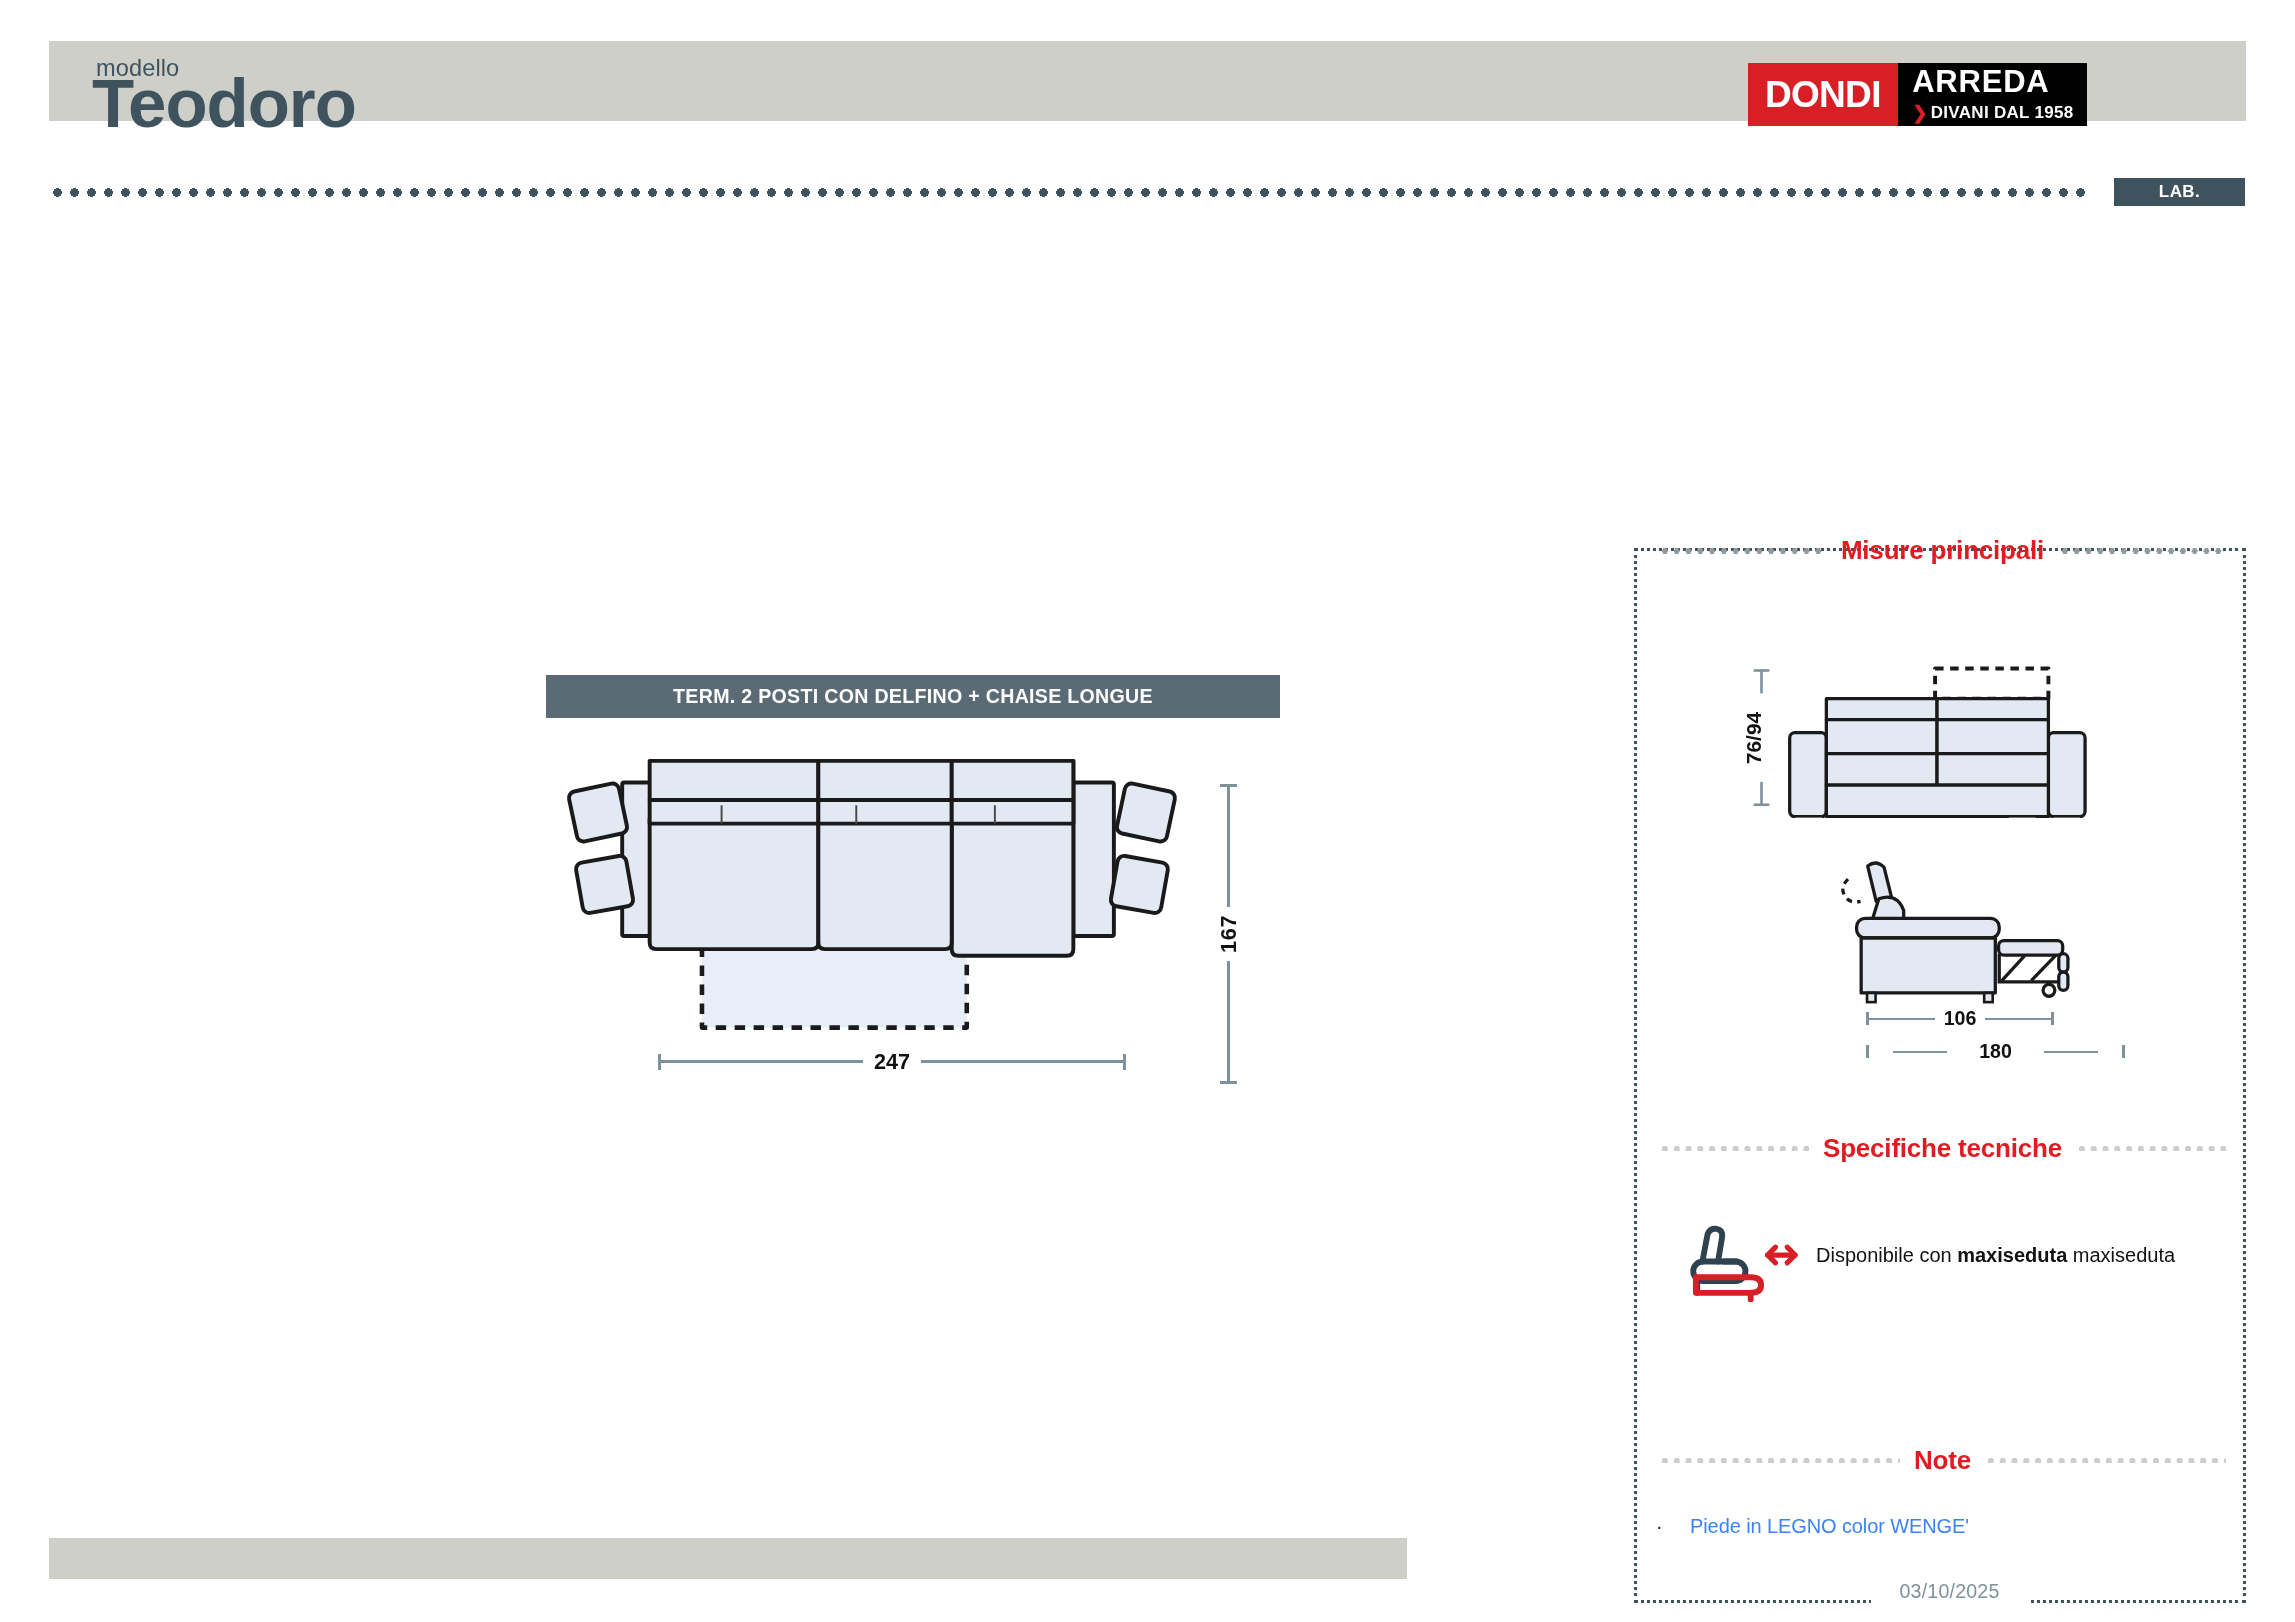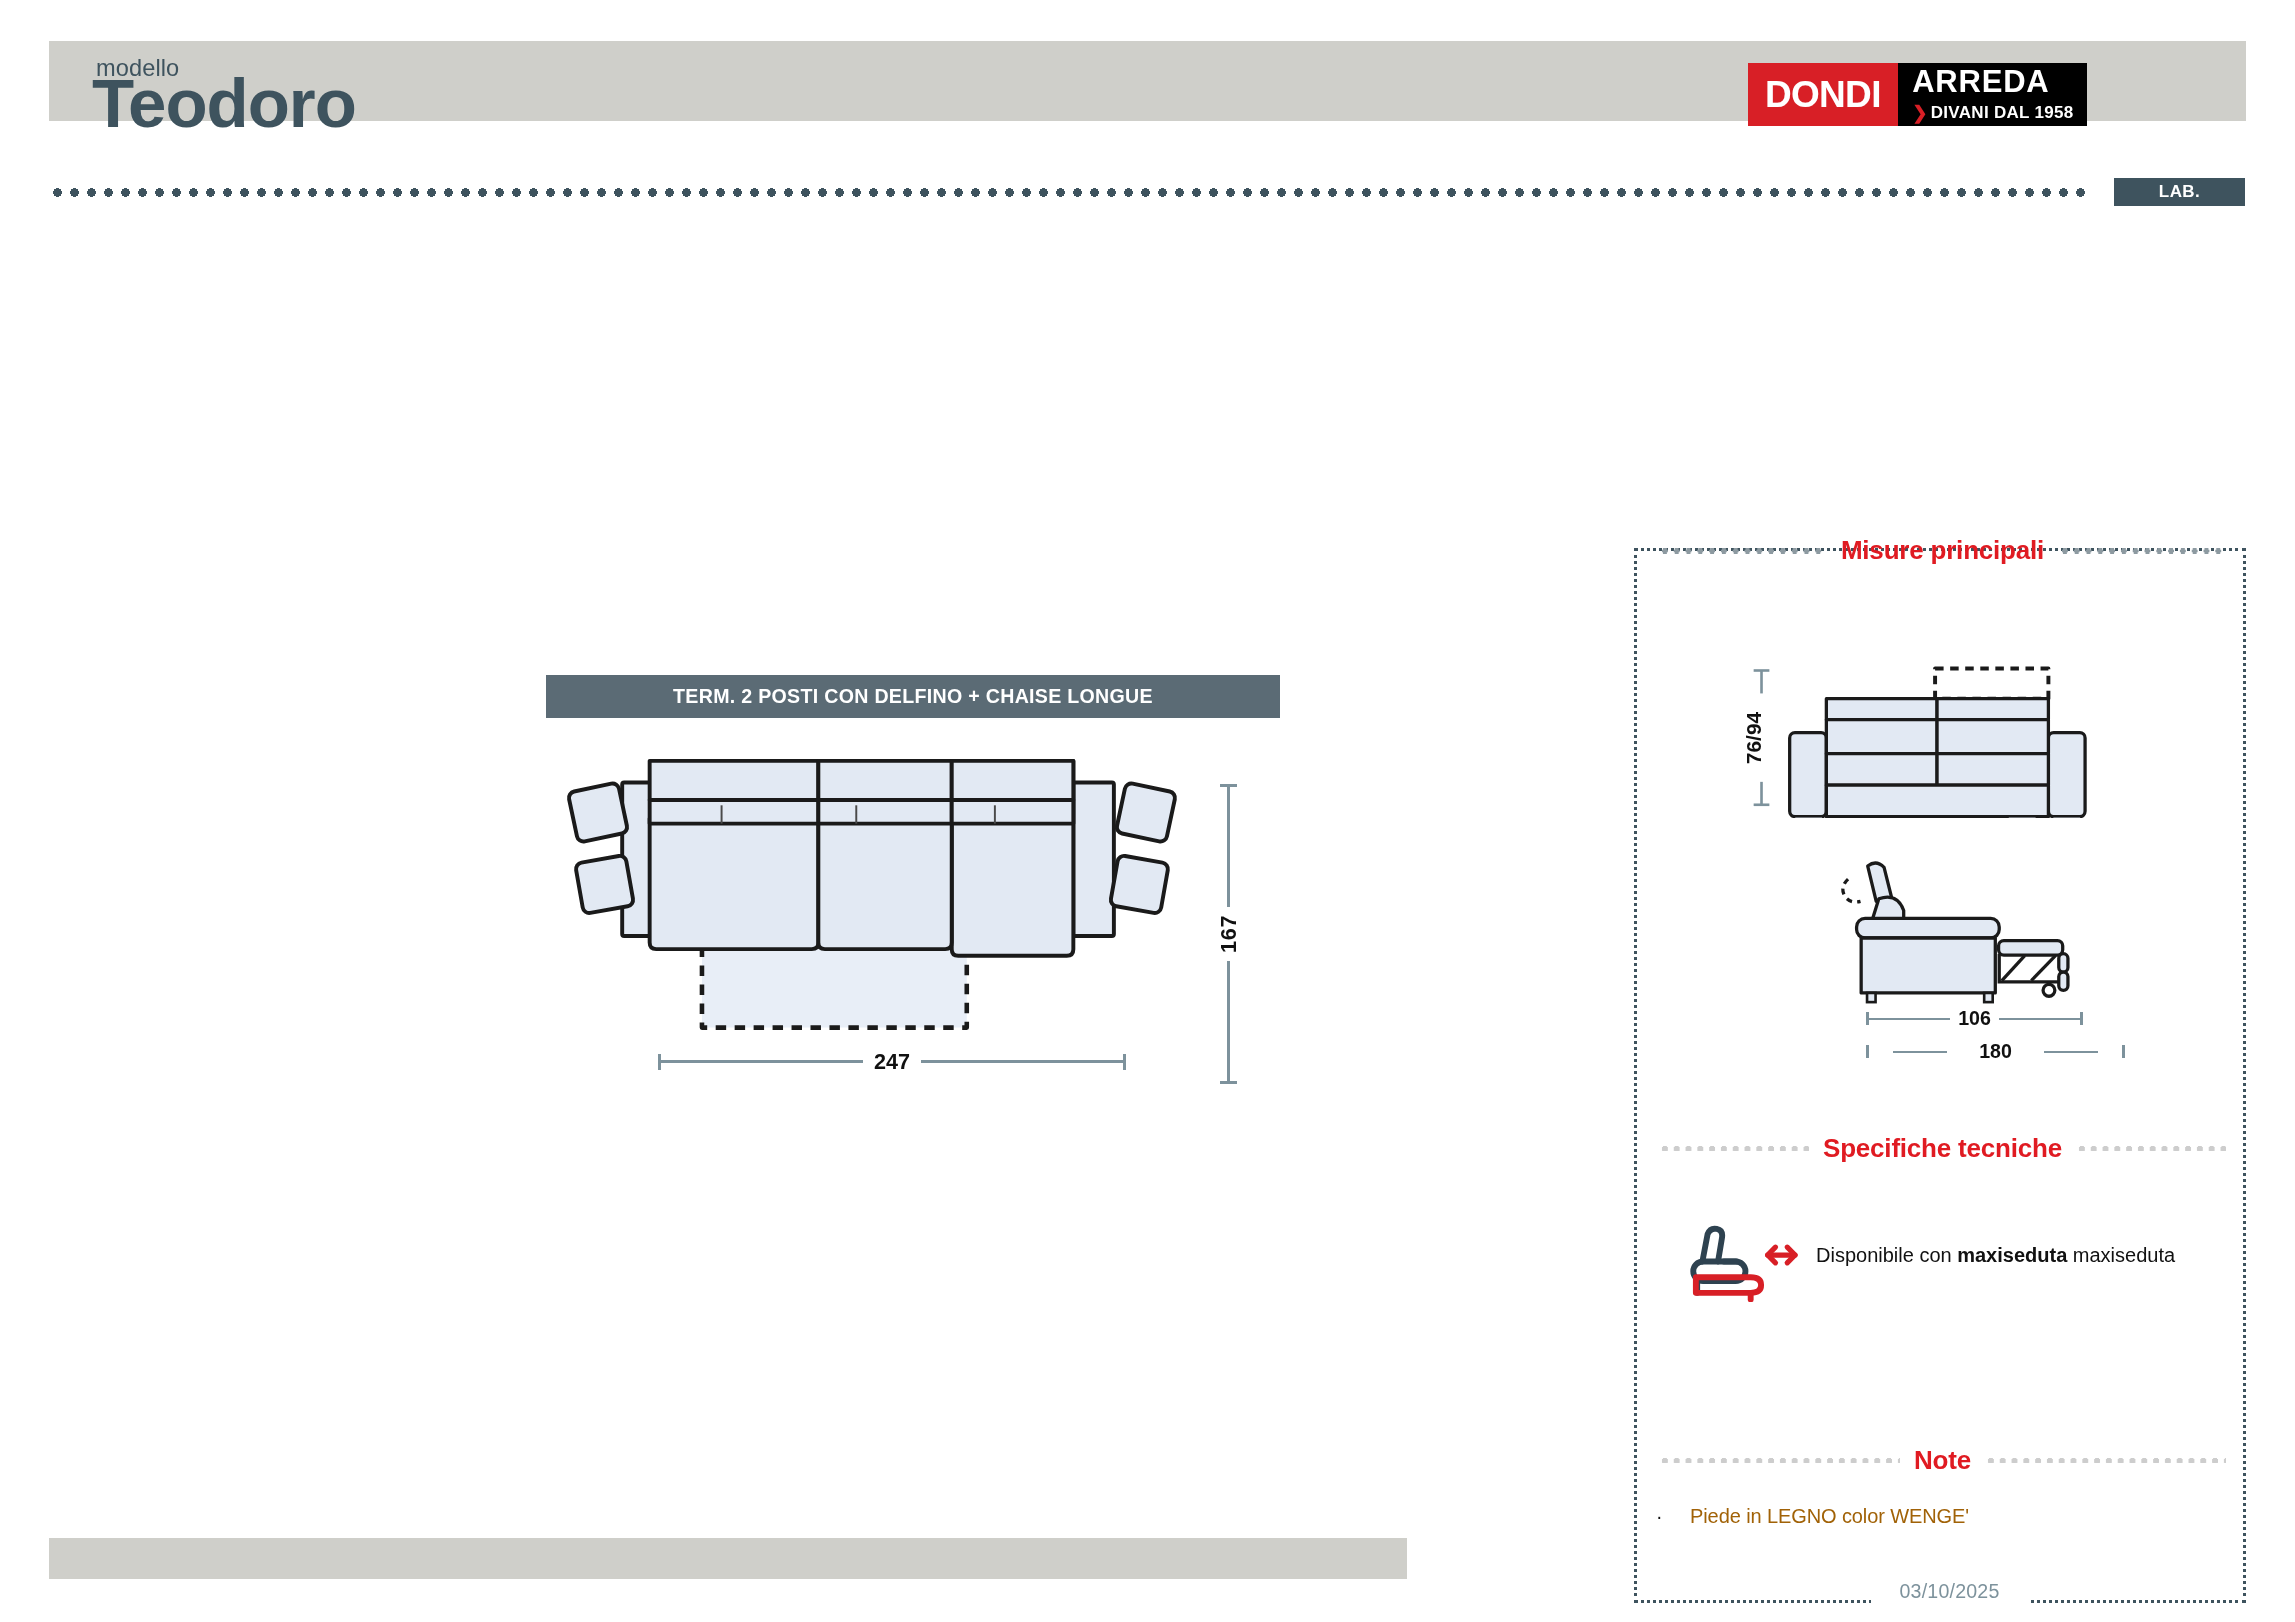--- a/index.html
+++ b/index.html
@@ -107,40 +107,40 @@
   
   #front-elev{ position:absolute; left:1734px; top:654px; }
   
   #side-elev{ position:absolute; left:1799px; top:841px; }
 
   
   .dimline{ position:absolute; display:flex; align-items:center; height:15.7px; }
   .dimline .bar{ flex:1; height:2.6px; background:#7d929c; }
   .dimline .cap{ width:2.6px; height:13px; background:#7d929c; }
   .dimline .val{ padding:0 8.5px; font-size:19.6px; font-weight:700; color:#111; }
-  #dim-106{ left:1866px; top:1011px; width:217px; }
+  #dim-106{ left:1866px; top:1011px; width:188px; }
   #dim-180{ left:1866px; top:1044px; width:259px;gap:24px; }
 
   
   #spec-row{
     position:absolute; left:1688px; top:1225px; width:523px;
     display:flex; align-items:flex-start; gap:17px;
   }
   #spec-text{
     font-size:20px; line-height:1.35; color:#111; padding-top:17px;
   }
   #spec-text b{ font-weight:700; }
 
   
   #note-row{
     position:absolute; left:1656px; top:1505px; width:563px;
     display:flex; align-items:baseline; gap:27.5px;
   }
   #note-bullet{ font-size:19.6px; color:#111; line-height:1; }
-  #note-text{ font-size:20px; color:#a16207; letter-spacing:-0.1px; }
+  #note-text{ font-size:20px; color:#3b82f6; letter-spacing:-0.1px;margin-top:10px; }
 
   
   #date-stamp{
     position:absolute; left:1871px; top:1580px; width:157px;
     background:#ffffff; text-align:center;
     font-size:19.6px; color:#7d929c; letter-spacing:0.2px;
   }
 
   
   #bottom-bar{

